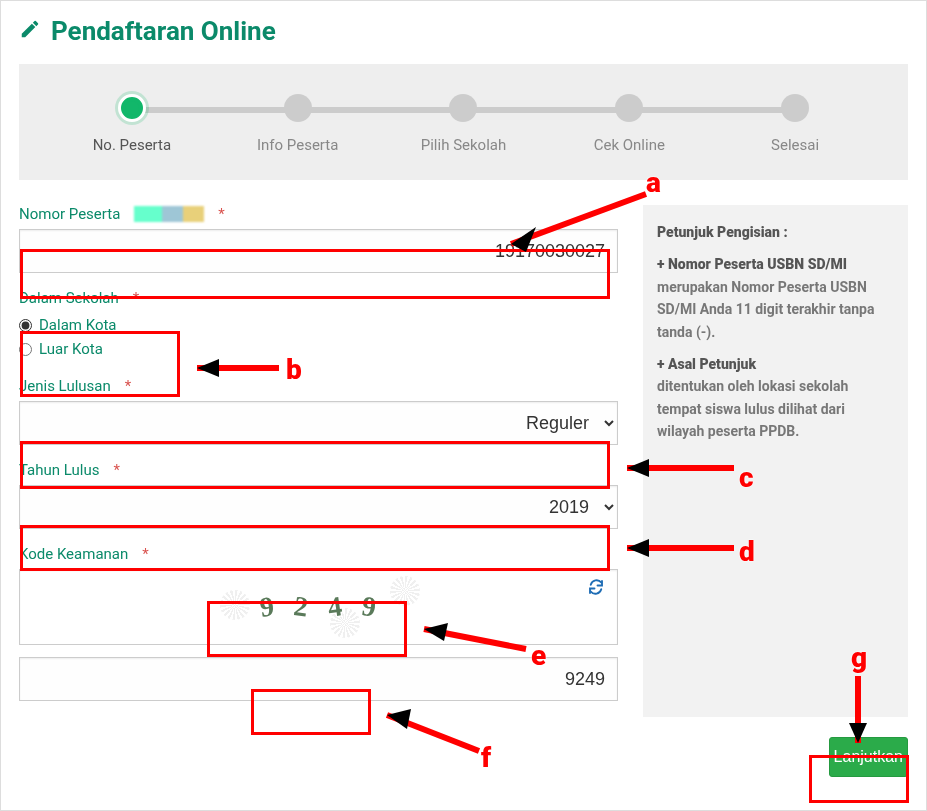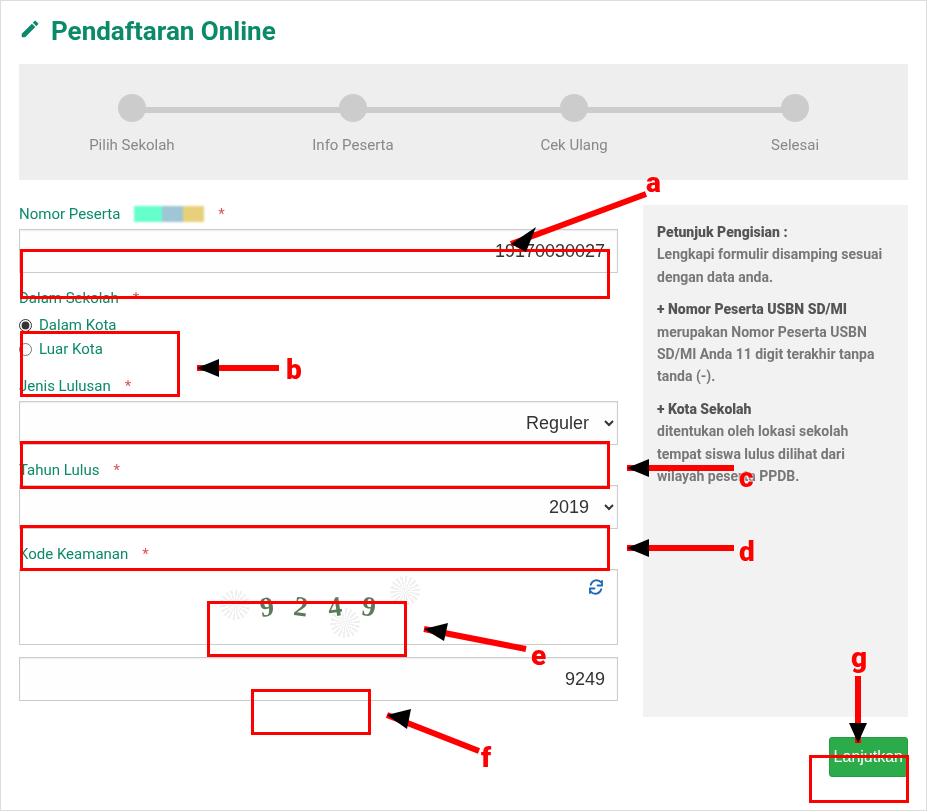--- a/index.html
+++ b/index.html
@@ -189,31 +189,35 @@
           <path d="M3 17.25V21h3.75L17.81 9.94l-3.75-3.75L3 17.25zM20.71 7.04a1 1 0 0 0 0-1.41l-2.34-2.34a1 1 0 0 0-1.41 0L15.13 5.12l3.75 3.75 1.83-1.83z"></path>
         </svg>
     </span>
     <span class="page-title-text">Pendaftaran Online</span>
   </div>
 
   <div class="stepper">
     <div class="steps">
       <div class="step-line"></div>
 
+    <div class="step active">
+          <div class="step-dot"></div>
+          <div class="step-label">No. Peserta</div>
+        </div>
         <div class="step">
           <div class="step-dot"></div>
+          <div class="step-label">Info Peserta</div>
+        </div>
+        <div class="step">
+          <div class="step-dot"></div>
           <div class="step-label">Pilih Sekolah</div>
         </div>
         <div class="step">
           <div class="step-dot"></div>
-          <div class="step-label">Info Peserta</div>
-        </div>
-        <div class="step">
-          <div class="step-dot"></div>
-          <div class="step-label">Cek Ulang</div>
+          <div class="step-label">Cek Online</div>
         </div>
         <div class="step">
           <div class="step-dot"></div>
           <div class="step-label">Selesai</div>
         </div>
       </div>
   </div>
 
   <div class="main-row">
     <div class="form-col">
@@ -285,24 +289,23 @@
               <path d="M5 9a8 8 0 0 1 14-3M19 15a8 8 0 0 1-14 3" stroke-linecap="round"></path>
             </svg>
           </span>
         </div>
         <input class="text-input captcha-input" type="text" value="9249" style="">
       </div>
     </div>
 
     <div class="help-col">
       <p><strong>Petunjuk Pengisian :</strong></p>
-      <p>Lengkapi formulir disamping sesuai dengan data anda.</p>
       <p style="margin-top:10px"><strong>+ Nomor Peserta USBN SD/MI</strong></p>
       <p>merupakan Nomor Peserta USBN SD/MI Anda 11 digit terakhir tanpa tanda (-).</p>
-      <p style="margin-top:10px"><strong>+ Kota Sekolah</strong></p>
+      <p style="margin-top:10px"><strong>+ Asal Petunjuk</strong></p>
       <p>ditentukan oleh lokasi sekolah tempat siswa lulus dilihat dari wilayah peserta PPDB.</p>
     </div>
   </div>
 
   <div class="actions">
     <button class="btn-green">Lanjutkan</button>
   </div>
 </div>
 
 <div class="redbox" style="left:19px; top:248px; width:590px; height:50px;"></div>

